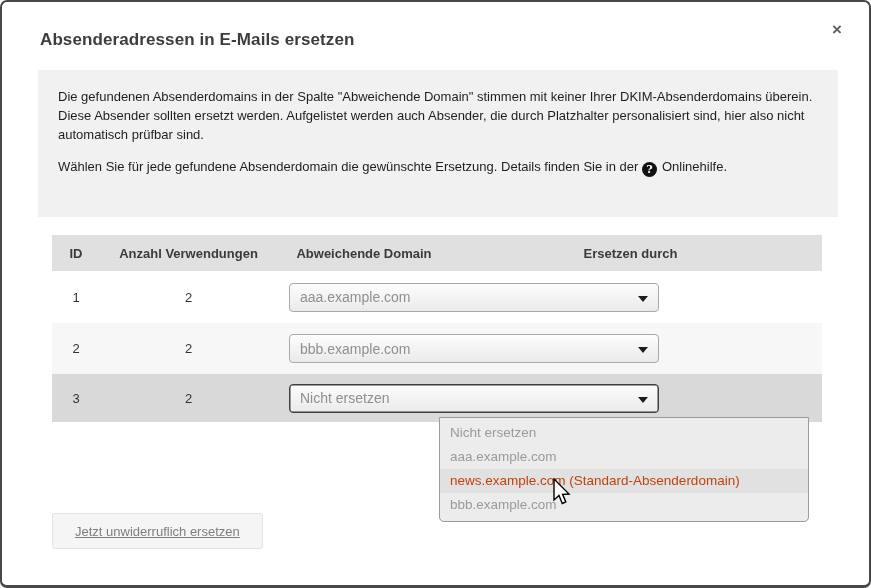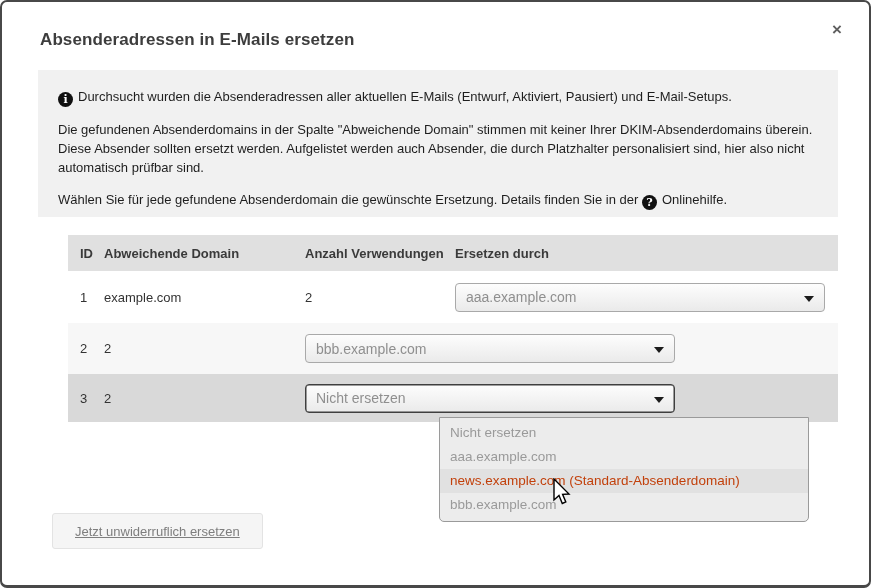--- a/index.html
+++ b/index.html
@@ -41,22 +41,22 @@
   .circle-icon {
     display:inline-block; width:15px; height:15px;
     background:#111; color:#fff; border-radius:50%;
     font-size:11px; font-weight:bold; text-align:center; line-height:15px;
     vertical-align:-2px; margin-right:5px;
     font-family:"DejaVu Serif",serif;
   }
   .help-link { color:#1e1e1e; cursor:pointer; }
   
   .table {
-    position:absolute; left:66px; top:233px; width:770px;
-    font-size:13px; color:#333;
+    position:absolute; left:50px; top:233px; width:770px;
+    font-size:13px; color:#333;text-align:center;
   }
   .t-row {
     display:grid;
     grid-template-columns:24px 201px 150px 1fr;
     align-items:center;
     padding-left:12px;
   }
   .t-head { background:#e0e0e0; height:36px; font-weight:bold; color:#3a3a3a; }
   .row-0 { background:#ffffff; height:52px; }
   .row-1 { background:#f7f7f7; height:51px; }
@@ -121,36 +121,34 @@
 </style>
 </head>
 <body>
 
 <div class="dialog">
 
   <div class="dialog-title">Absenderadressen in E-Mails ersetzen</div>
   <div class="close-x">×</div>
 
   <div class="info-box">
-    <p><span class="circle-icon">i</span><b style="font-weight:normal;">Durchsucht wurden die Absenderadressen aller aktuellen E-Mails (Entwurf, Aktiviert, Pausiert) und E-Mail-Setups.</b></p>
     <p>Die gefundenen Absenderdomains in der Spalte "Abweichende Domain" stimmen mit keiner Ihrer DKIM-Absenderdomains überein. Diese Absender sollten ersetzt werden. Aufgelistet werden auch Absender, die durch Platzhalter personalisiert sind, hier also nicht automatisch prüfbar sind.</p>
     <p><span>Wählen Sie für jede gefundene Absenderdomain die gewünschte Ersetzung. Details finden Sie in der </span><span class="circle-icon">?</span><span class="help-link">Onlinehilfe</span><span>.</span></p>
   </div>
 
   <div class="table">
     <div class="t-row t-head">
       <span>ID</span>
+      <span>Anzahl Verwendungen</span>
       <span>Abweichende Domain</span>
-      <span>Anzahl Verwendungen</span>
       <span>Ersetzen durch</span>
     </div>
 
     <div class="t-row row-0">
       <span>1</span>
-      <span>example.com</span>
       <span>2</span>
       <span class="select">
         <span class="select-value">aaa.example.com</span>
         <span class="caret"></span>
       </span>
     </div>
 
     <div class="t-row row-1">
       <span>2</span>
       <span>2</span>

